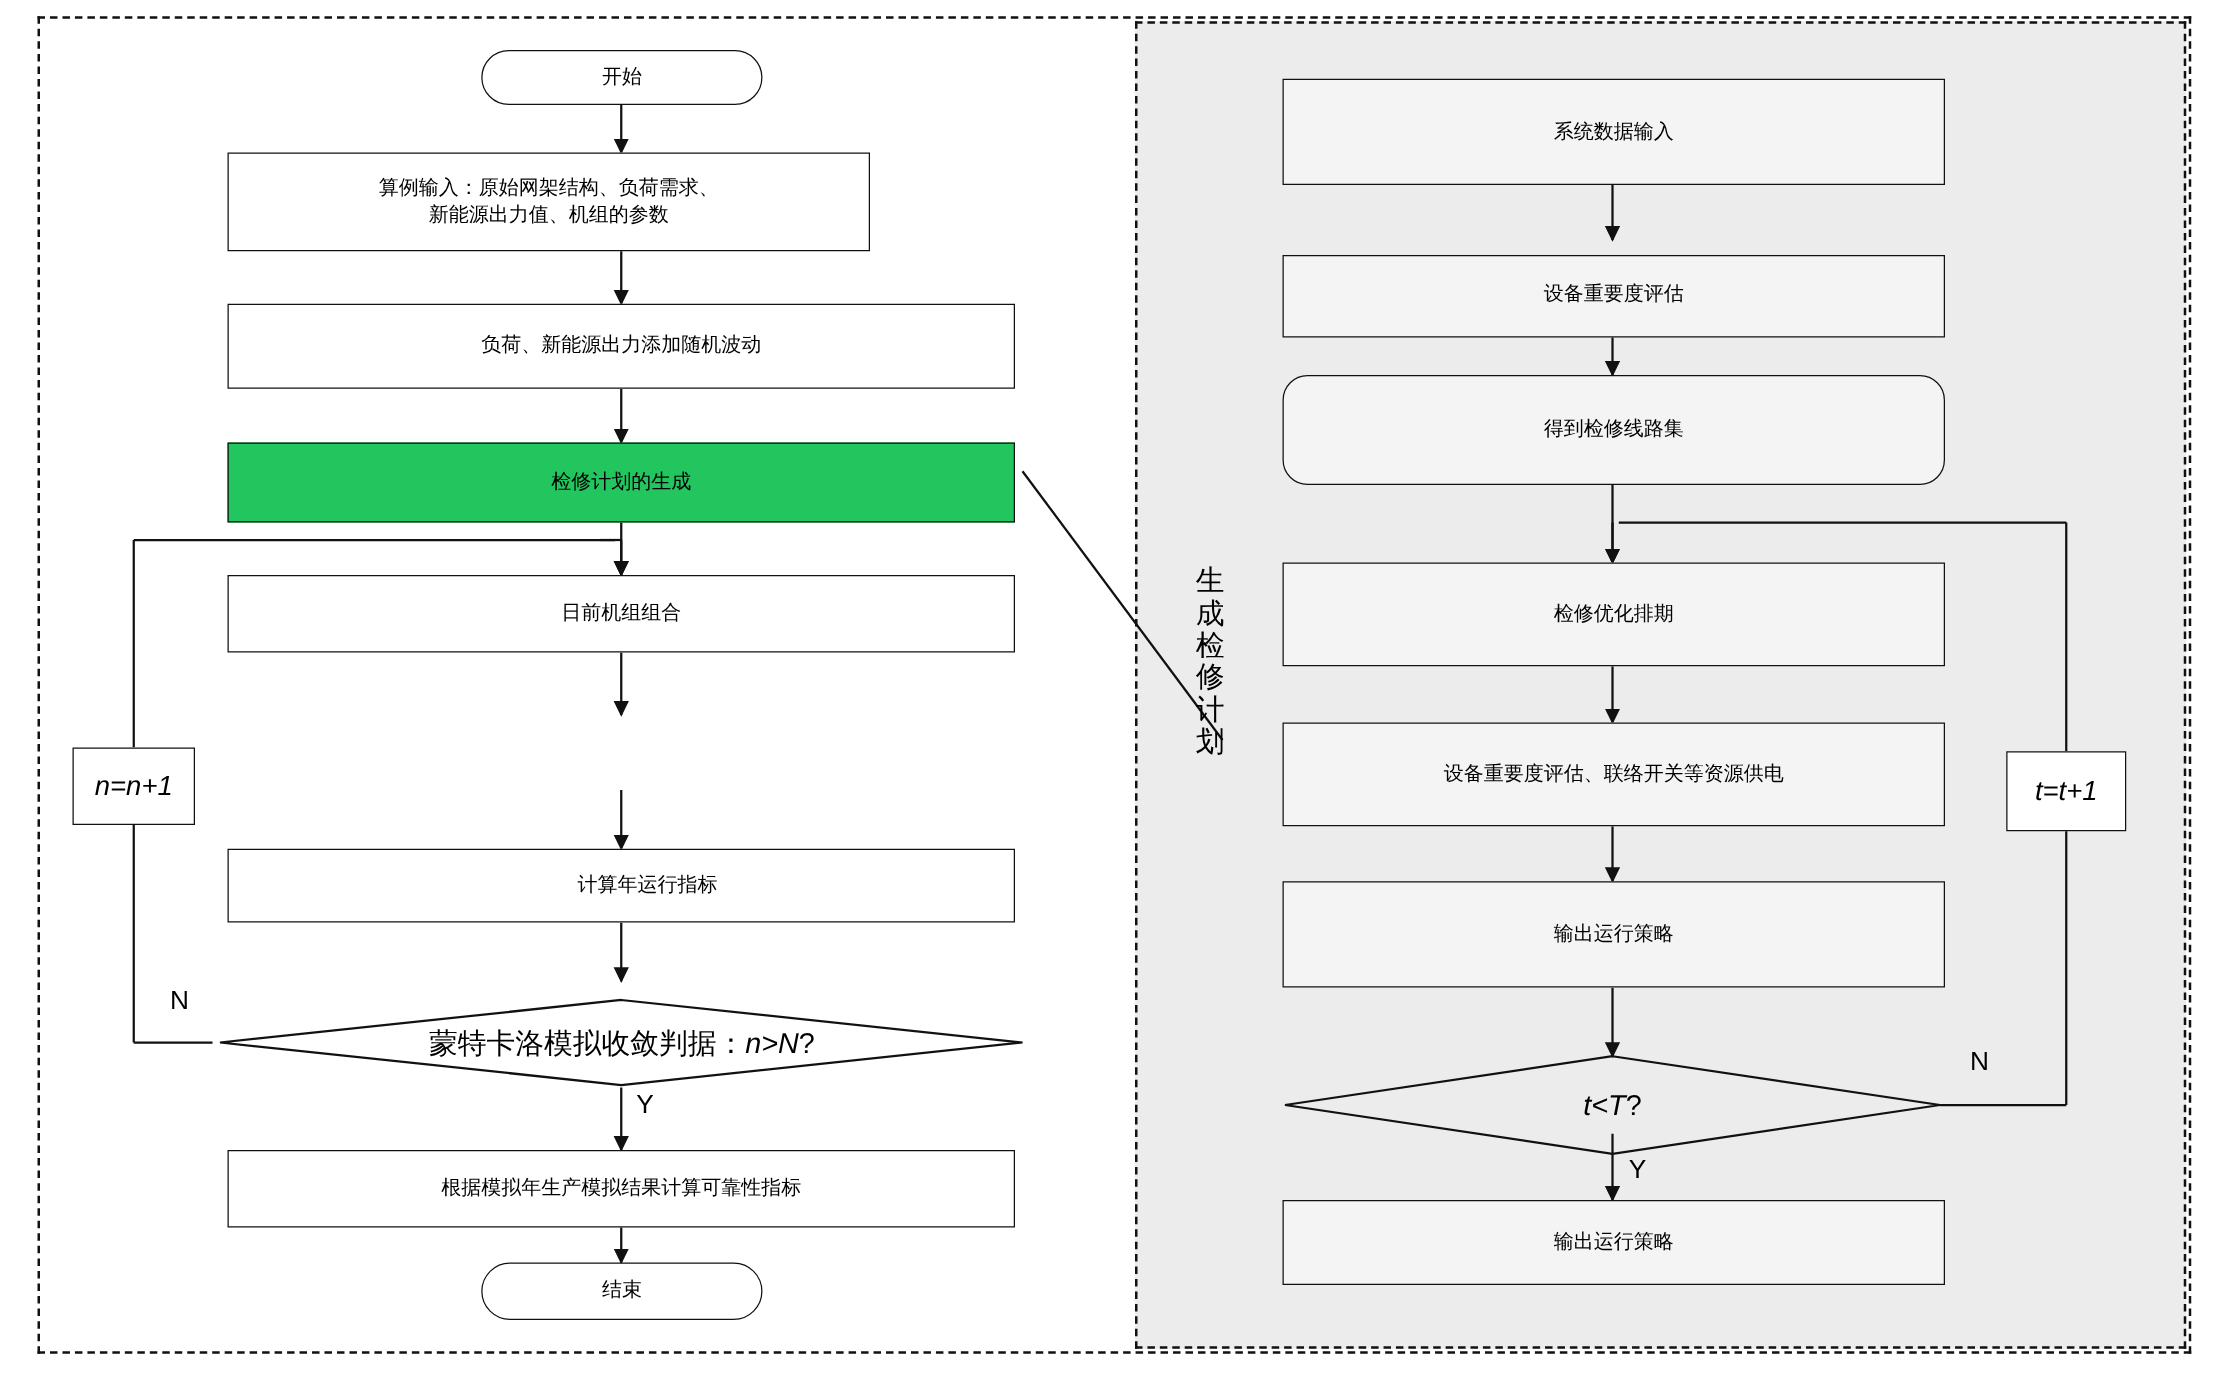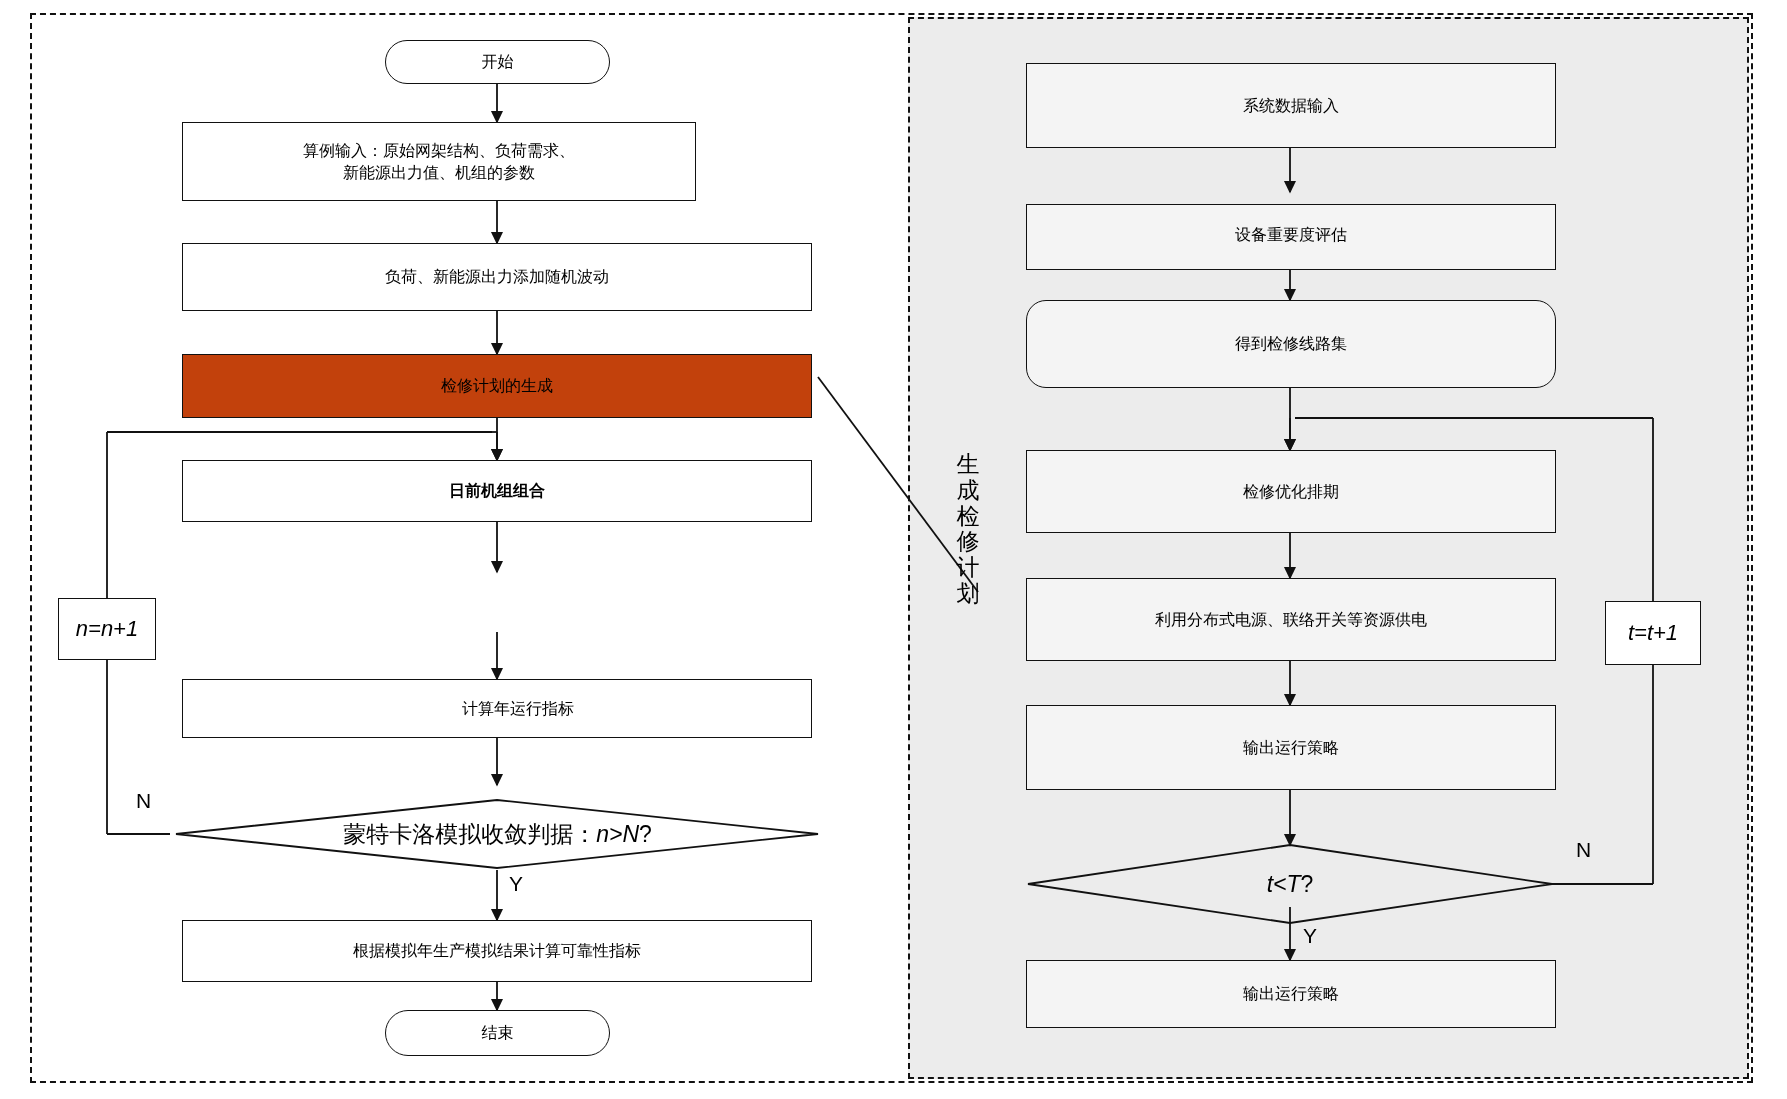--- a/index.html
+++ b/index.html
@@ -46,21 +46,21 @@
     display: flex;
     align-items: center;
     justify-content: center;
     text-align: center;
     font-size: 16px;
     color: #000;
     line-height: 1.32;
     padding: 2px 6px;
   }
   .node.shaded {
-    background: #c2410c;
+    background: #22c55e;
   }
   .node.term {
     border-radius: 24px;
   }
   .node.mono-italic {
     font-style: italic;
     font-size: 22px;
   }
   .right-node {
     background: #f4f4f4;
@@ -167,21 +167,21 @@
   </div>
 
   <div class="node" style="left:182px; top:243px; width:630px; height:68px;">
     <span>负荷、新能源出力添加随机波动</span>
   </div>
 
   <div class="node shaded" style="left:182px; top:354px; width:630px; height:64px;">
     <span>检修计划的生成</span>
   </div>
 
-  <div class="node" style="left:182px; top:460px; width:630px; height:62px;font-weight:bold;">
+  <div class="node" style="left:182px; top:460px; width:630px; height:62px;">
     <span>日前机组组合</span>
   </div>
 
 
   <div class="node" style="left:182px; top:679px; width:630px; height:59px;padding-left:48px;">
     <span>计算年运行指标</span>
   </div>
 
   <div class="diamond-label" style="left:240px; top:812px; width:515px; height:44px;">
     <span>蒙特卡洛模拟收敛判据：</span>
@@ -227,21 +227,21 @@
 
   <div class="node right-node" style="left:1026px; top:300px; width:530px; height:88px;border-radius:20px;">
     <span>得到检修线路集</span>
   </div>
 
   <div class="node right-node" style="left:1026px; top:450px; width:530px; height:83px;">
     <span>检修优化排期</span>
   </div>
 
   <div class="node right-node" style="left:1026px; top:578px; width:530px; height:83px;">
-    <span>利用分布式电源、联络开关等资源供电</span>
+    <span>设备重要度评估、联络开关等资源供电</span>
   </div>
 
   <div class="node right-node" style="left:1026px; top:705px; width:530px; height:85px;">
     <span>输出运行策略</span>
   </div>
 
   <div class="diamond-label" style="left:1180px; top:862px; width:220px; height:44px; font-style:italic;">
     <span>t&lt;T</span>
       <span style="font-style:normal">?</span>
   </div>

